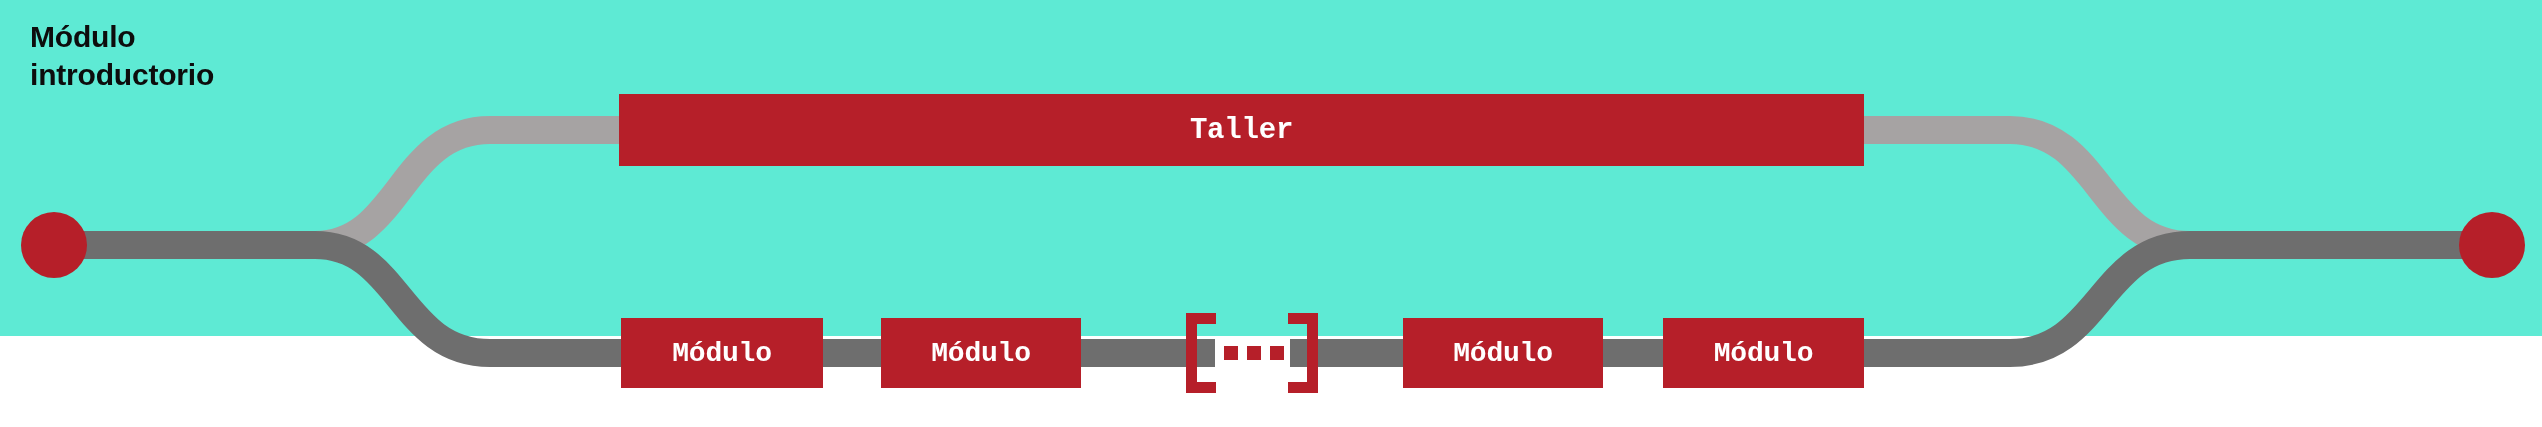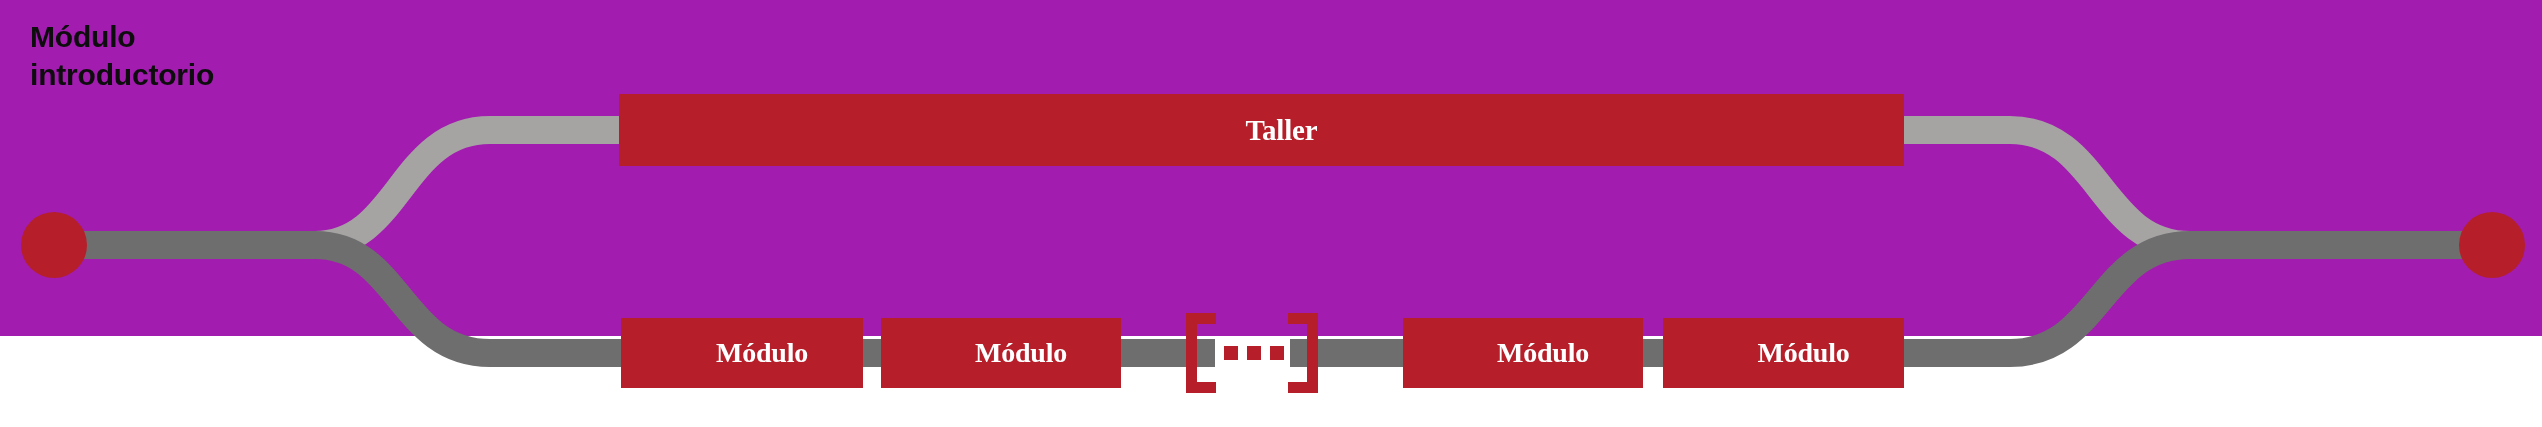--- a/index.html
+++ b/index.html
@@ -10,21 +10,21 @@
   body {
     width: 2542px;
     height: 427px;
     font-family: "Liberation Sans", sans-serif;
     overflow: hidden;
   }
   #diagram-root {
     position: relative;
     width: 2542px;
     height: 336px;
-    background: #a21caf;
+    background: #5eead4;
   }
   #flow-svg {
     position: absolute;
     left: 0;
     top: 0;
     width: 2542px;
     height: 427px;
   }
   .label-block {
     position: absolute;
@@ -46,24 +46,23 @@
     top: 18px;
     text-align: left;
   }
   .node-box {
     position: absolute;
     display: flex;
     align-items: center;
     justify-content: center;
     background: #b61f29;
     color: #ffffff;
-    font-family: Liberation Serif, serif;
+    font-family: Liberation Mono, monospace;
     font-weight: 700;
     letter-spacing: -0.2px;
-    padding-left: 40px;
   }
   #taller-box {
     left: 619px;
     top: 94px;
     width: 1245px;
     height: 72px;
     font-size: 29px;
   }
   .module-box {
     top: 318px;

